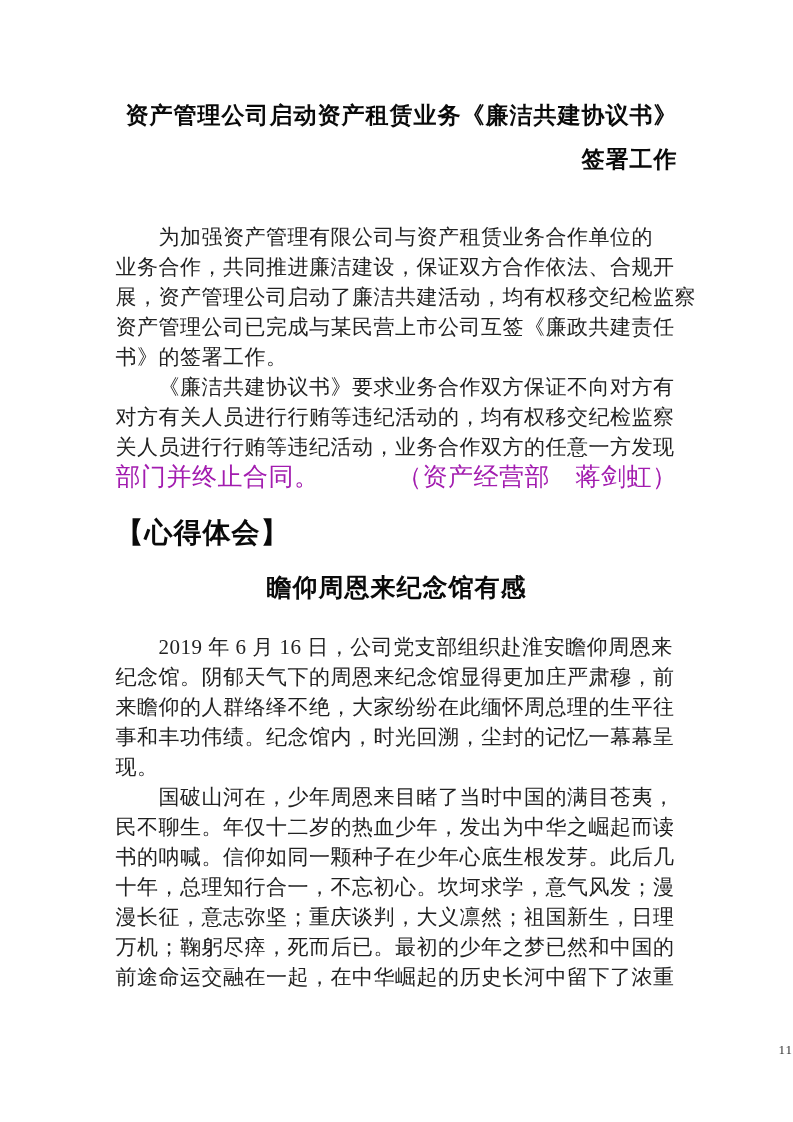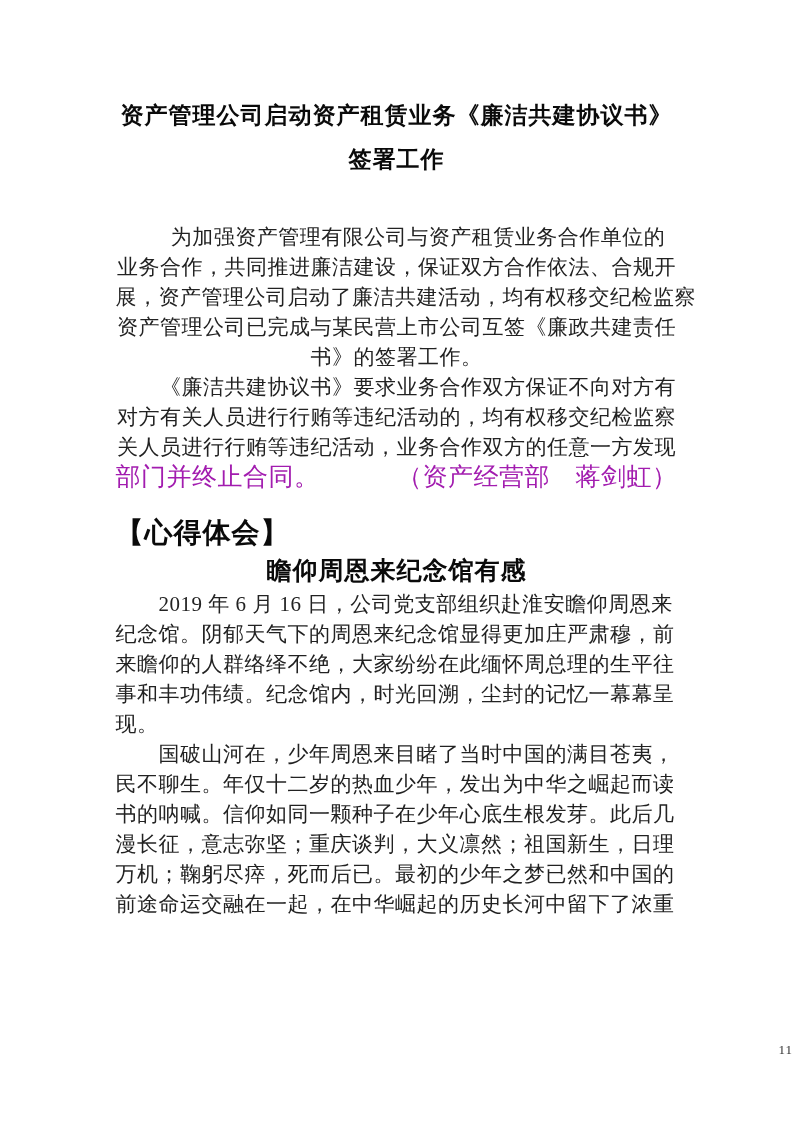--- a/index.html
+++ b/index.html
@@ -19,27 +19,26 @@
   }
   .content {
     width: 562px;
     margin: 0 auto;
     padding-top: 94px;
   }
   .doc-title {
     font-size: 23px;
     font-weight: 700;
     line-height: 44px;
-    text-align: center;
+    text-align: right;
     color: #0a0a0a;
     letter-spacing: 1px;
   }
   .body-block {
     margin-top: 40px;
-    text-align: center;
   }
   .line {
     font-size: 21px;
     line-height: 30px;
     letter-spacing: 0.5px;
     color: #222222;
     white-space: nowrap;
   }
   .flex-line {
     display: flex;
@@ -51,29 +50,30 @@
   }
   .sec-header {
     margin-top: 24px;
     font-size: 28px;
     line-height: 34px;
     font-weight: 700;
     color: #0a0a0a;
     letter-spacing: 1px;
   }
   .essay-title {
-    margin-top: 3px;
+    margin-top: 20px;
     font-size: 25px;
     line-height: 36px;
     font-weight: 700;
     text-align: center;
     color: #0a0a0a;
     letter-spacing: 1px;
   }
   .essay-body {
+    margin-top: 26px;
   }
   .page-num {
     position: absolute;
     bottom: 64px;
     left: 0;
     right: 0;
     text-align: right;
     font-size: 13px;
     color: #333333;
     letter-spacing: 1px;
@@ -122,20 +122,21 @@
           <div class="line">纪念馆。阴郁天气下的周恩来纪念馆显得更加庄严肃穆，前</div>
           <div class="line">来瞻仰的人群络绎不绝，大家纷纷在此缅怀周总理的生平往</div>
           <div class="line">事和丰功伟绩。纪念馆内，时光回溯，尘封的记忆一幕幕呈</div>
           <div class="line">现。</div>
         </div>
       <div>
 
       <div class="line">　　国破山河在，少年周恩来目睹了当时中国的满目苍夷，</div>
           <div class="line">民不聊生。年仅十二岁的热血少年，发出为中华之崛起而读</div>
           <div class="line">书的呐喊。信仰如同一颗种子在少年心底生根发芽。此后几</div>
+          <div class="line">十年，总理知行合一，不忘初心。坎坷求学，意气风发；漫</div>
           <div class="line">漫长征，意志弥坚；重庆谈判，大义凛然；祖国新生，日理</div>
           <div class="line">万机；鞠躬尽瘁，死而后已。最初的少年之梦已然和中国的</div>
           <div class="line">前途命运交融在一起，在中华崛起的历史长河中留下了浓重</div>
         </div>
     </div>
 
   </div>
 
   <div class="page-num">11</div>
 </div>

